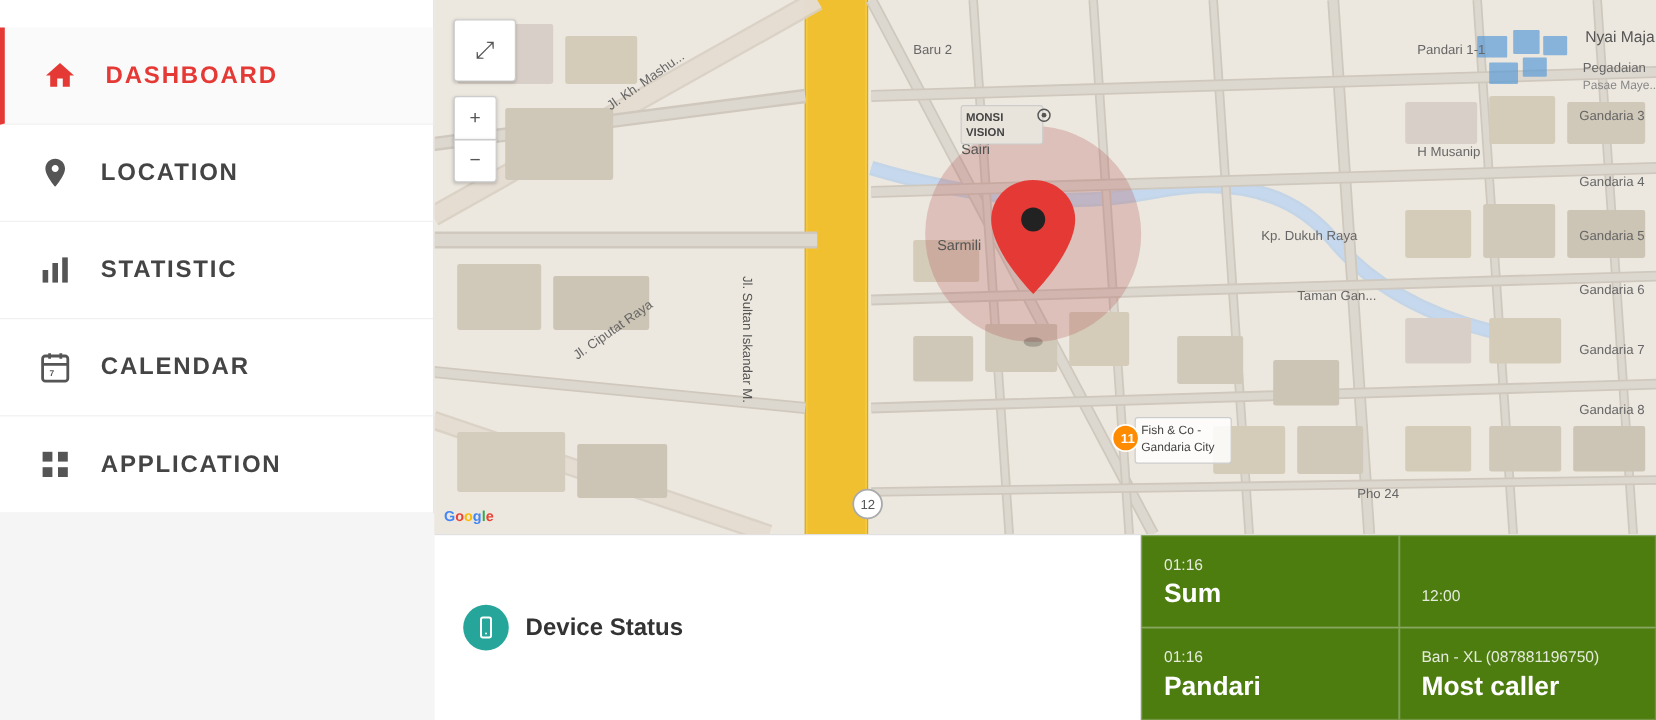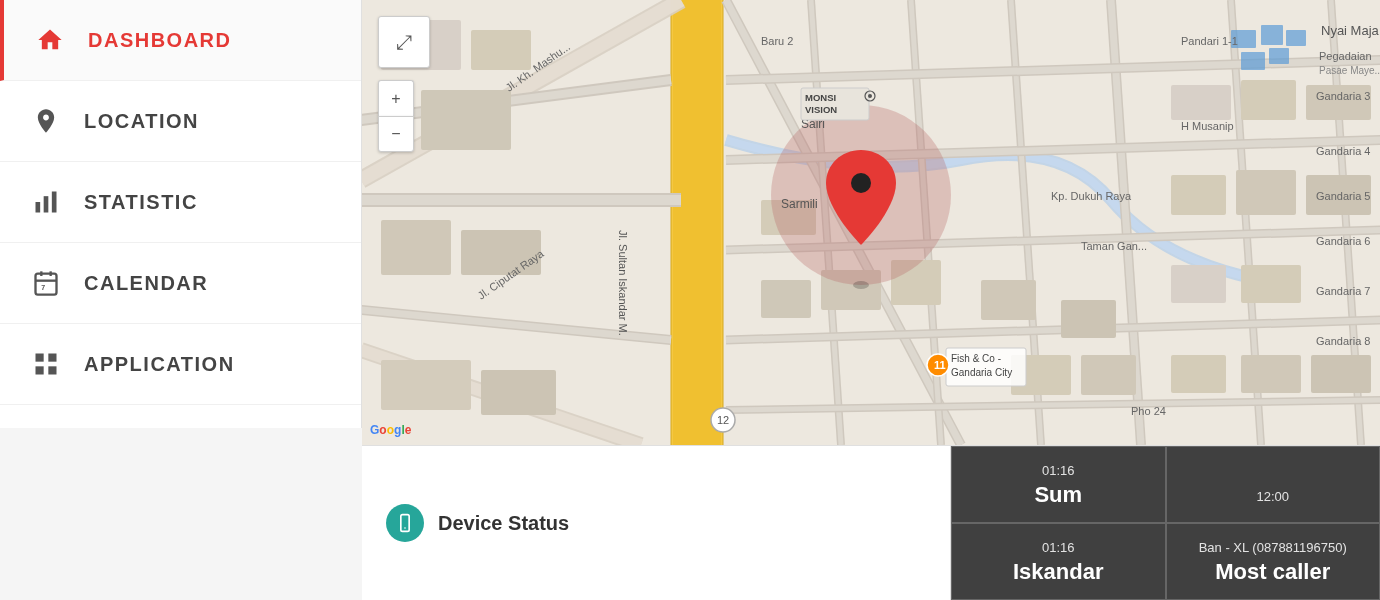--- a/index.html
+++ b/index.html
@@ -14,20 +14,21 @@
 
     
     #sidebar {
       width: 362px;
       min-width: 362px;
       height: 428px;
       background: #fff;
       border-right: 1px solid #e0e0e0;
       display: flex;
       flex-direction: column;
+      justify-content: flex-end;
     }
 
     .sidebar-item {
       display: flex;
       align-items: center;
       padding: 22px 28px;
       cursor: pointer;
       border-bottom: 1px solid #f0f0f0;
       gap: 20px;
       transition: background 0.15s;
@@ -227,28 +228,27 @@
       display: grid;
       grid-template-columns: 1fr 1fr;
       grid-template-rows: 1fr 1fr;
       gap: 0;
       width: 430px;
       min-width: 430px;
       border-left: 1px solid #e0e0e0;
     }
 
     .stat-card {
-      background: #404040;
+      background: #4d7c0f;
       padding: 14px 18px;
       display: flex;
       flex-direction: column;
       justify-content: flex-end;
       border: 1px solid rgba(255,255,255,0.2);
       cursor: pointer;
-      align-items: center;
     }
 
     .stat-time {
       font-size: 13px;
       color: rgba(255,255,255,0.85);
       margin-bottom: 4px;
     }
     .stat-label {
       font-size: 22px;
       font-weight: 600;
@@ -503,21 +503,21 @@
     <div id="stats-section">
       <div class="stat-card">
         <div class="stat-time">01:16</div>
         <div class="stat-label">Sum</div>
       </div>
       <div class="stat-card">
         <div class="stat-time">12:00</div>
       </div>
       <div class="stat-card">
         <div class="stat-time">01:16</div>
-        <div class="stat-label">Iskandar</div>
+        <div class="stat-label">Pandari</div>
       </div>
       <div class="stat-card">
         <div class="stat-time">Ban - XL (087881196750)</div>
         <div class="stat-label">Most caller</div>
       </div>
     </div>
 
   </div>
 </div>
 

